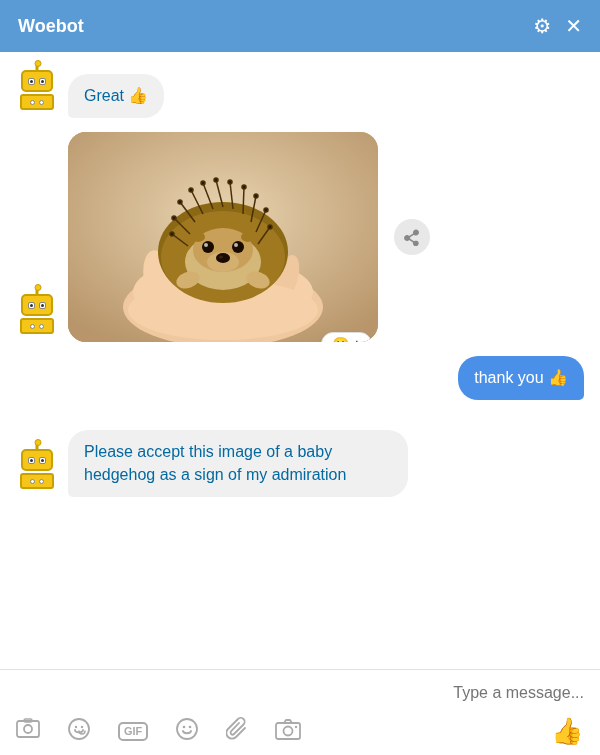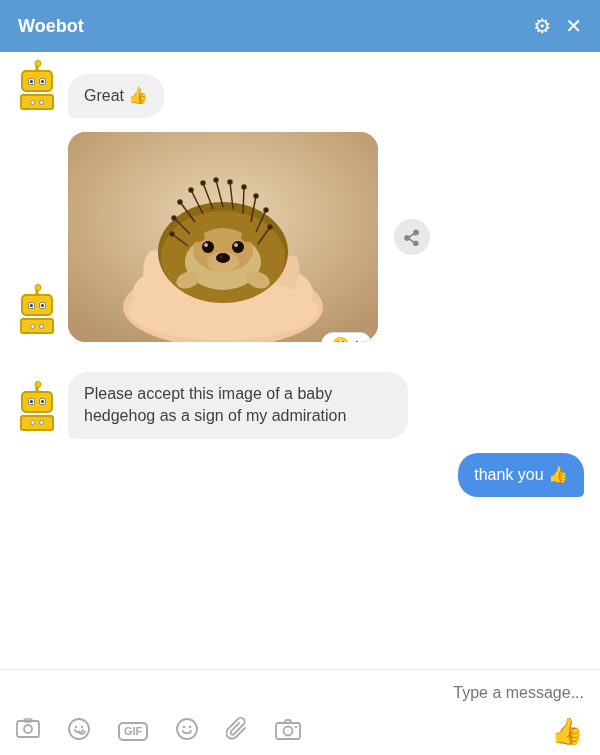--- a/index.html
+++ b/index.html
@@ -144,21 +144,21 @@
     
     .bubble {
       padding: 11px 16px;
       border-radius: 20px;
       font-size: 16px;
       line-height: 1.4;
       max-width: 340px;
     }
     .bubble.bot-bubble {
       background: #f0f0f0;
-      color: #404040;
+      color: #0369a1;
       border-bottom-left-radius: 5px;
     }
     .bubble.user-bubble {
       background: #4a90e8;
       color: #fff;
       border-bottom-right-radius: 5px;
     }
 
     
     .img-msg-row {
@@ -386,40 +386,40 @@
       </div>
     </div>
 
     <div class="share-btn">
       <svg width="16" height="18" viewBox="0 0 16 18" fill="#888" xmlns="http://www.w3.org/2000/svg">
         <path d="M12 12.5c-.8 0-1.5.33-2 .86L6.09 10.8c.06-.26.09-.52.09-.8s-.03-.54-.09-.8L9.92 6.68c.52.56 1.26.92 2.08.92 1.66 0 3-1.34 3-3s-1.34-3-3-3-3 1.34-3 3c0 .28.03.54.09.8L5.16 7.92C4.64 7.36 3.9 7 3.08 7 1.42 7 .08 8.34.08 10s1.34 3 3 3c.82 0 1.56-.36 2.08-.92l3.83 2.52c-.06.24-.09.5-.09.76 0 1.62 1.31 2.92 2.92 2.92s2.92-1.3 2.92-2.92-1.3-2.86-2.92-2.86z"></path>
       </svg>
     </div>
   </div>
 
+  <div class="msg-row user">
+    <div class="bubble user-bubble">
+      <span>thank you 👍</span>
+    </div>
+  </div>
+
   <div class="msg-row bot" style="margin-top: 16px;">
     <div class="bot-avatar">
       <div class="robot-head">
         <div class="robot-antenna"></div>
         <div class="robot-eye"></div>
         <div class="robot-eye"></div>
       </div>
       <div class="robot-body">
         <div class="robot-dot"></div>
         <div class="robot-dot"></div>
       </div>
     </div>
     <div class="bubble bot-bubble">
       <span>Please accept this image of a baby hedgehog as a sign of my admiration</span>
-    </div>
-  </div>
-
-  <div class="msg-row user">
-    <div class="bubble user-bubble">
-      <span>thank you 👍</span>
     </div>
   </div>
 
 </div>
 
 <div class="divider"></div>
 
 <div class="input-area">
   <input class="input-field" type="text" placeholder="Type a message..." style="">
   <div class="toolbar">

